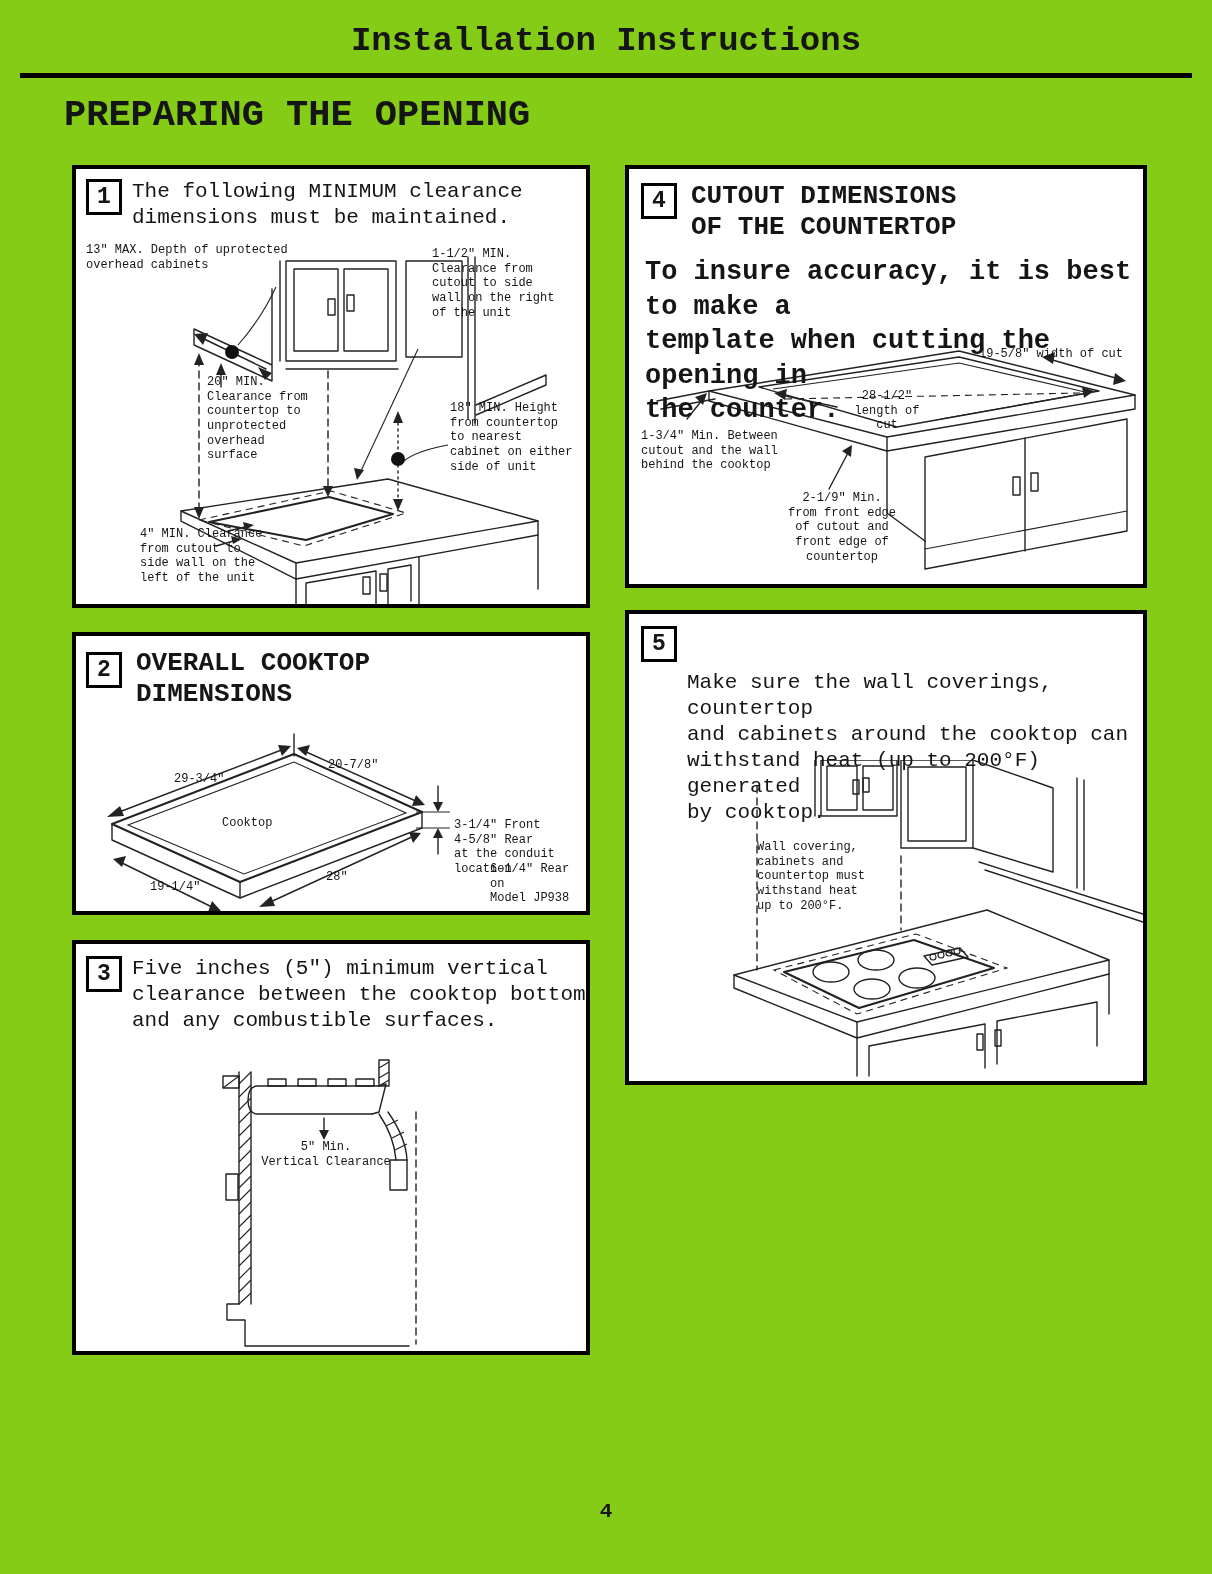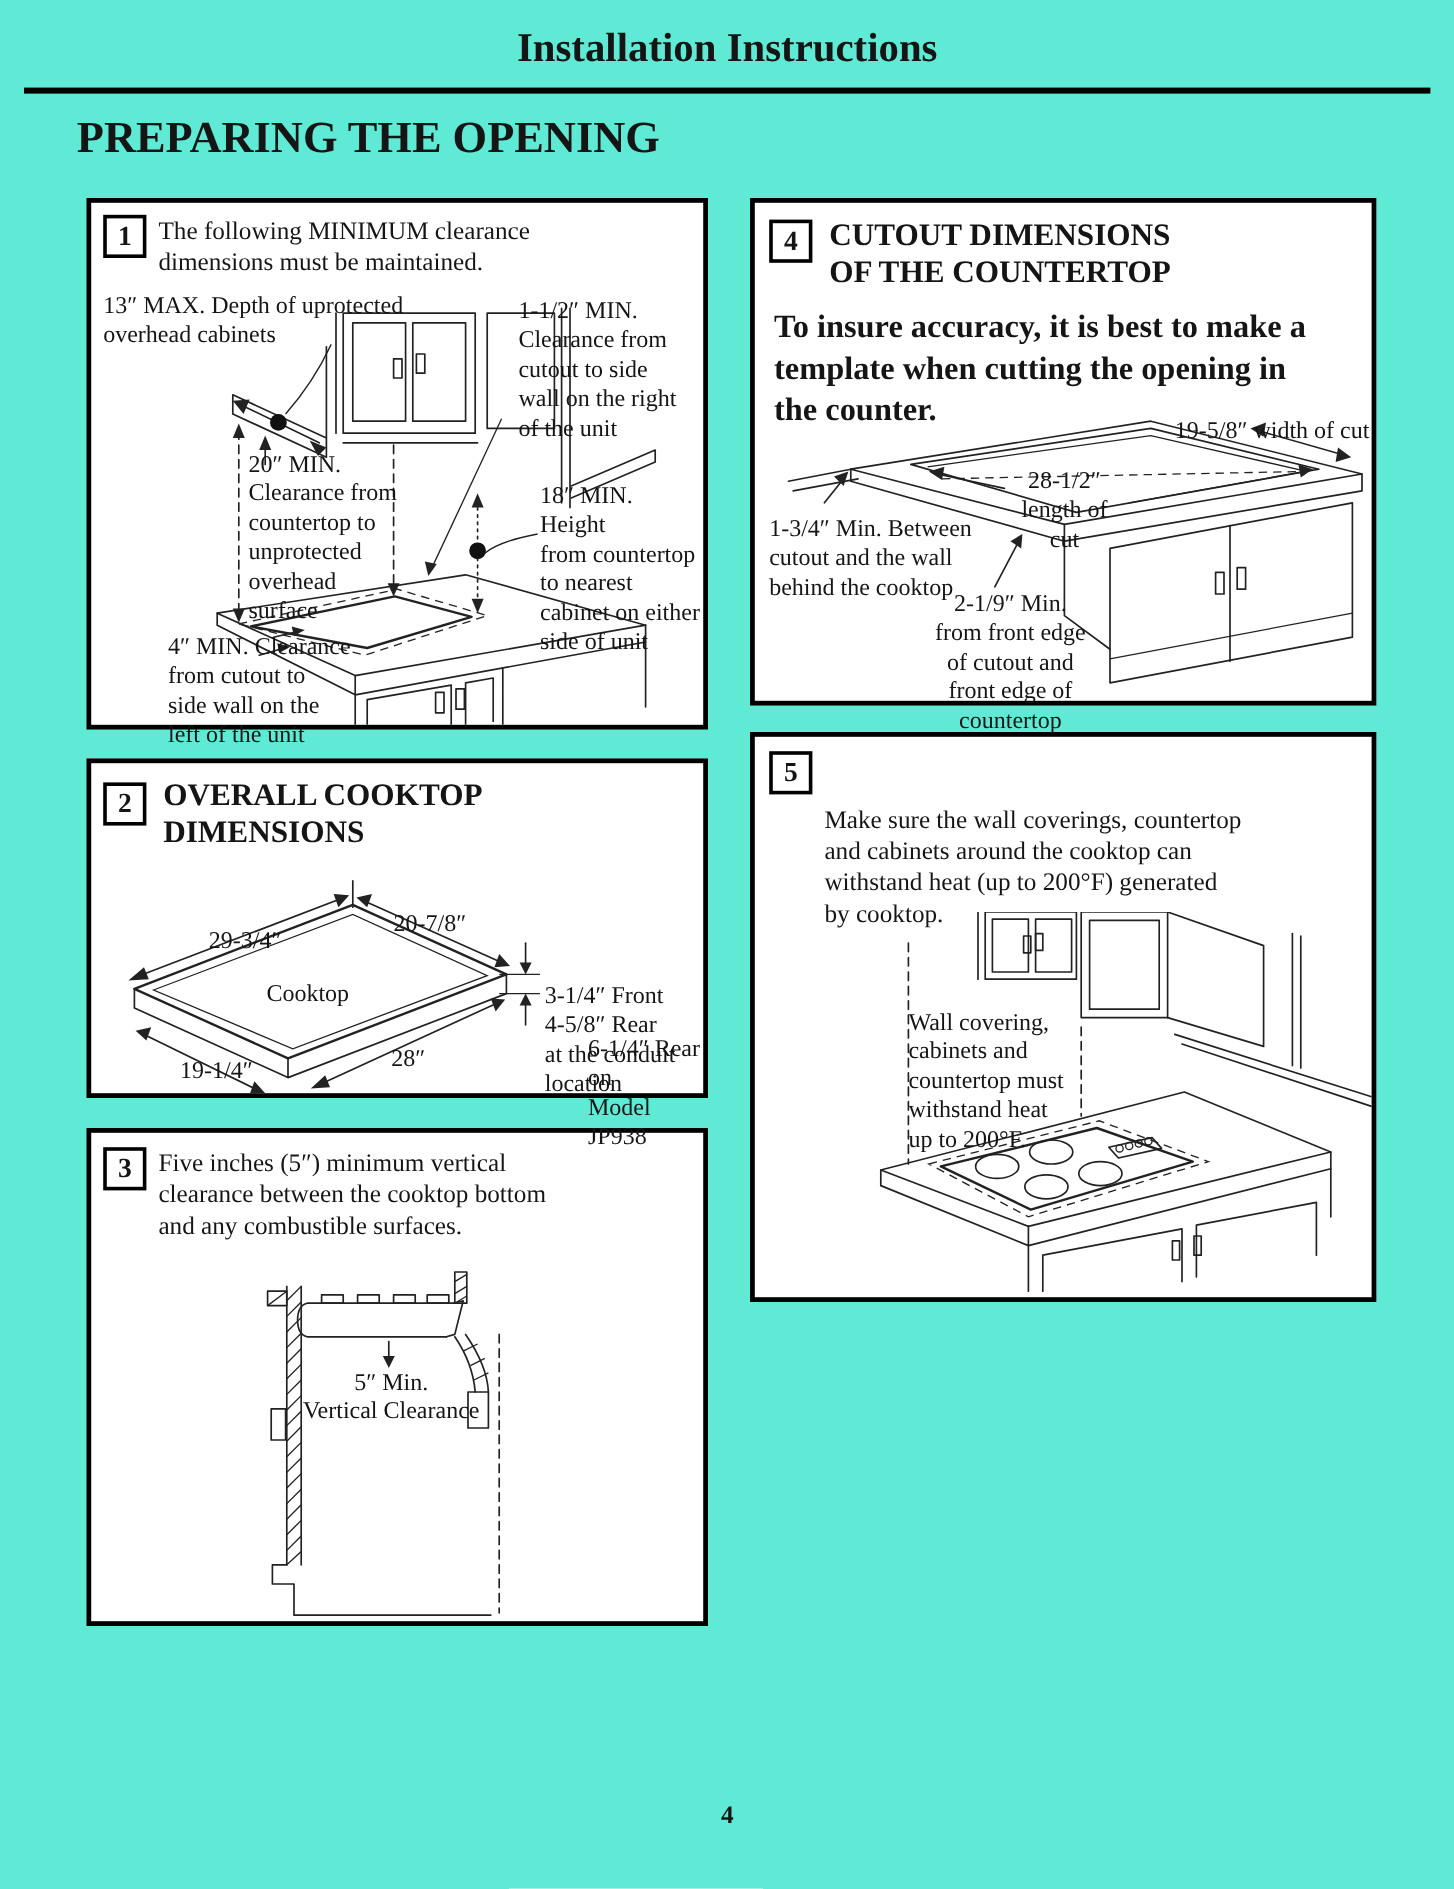--- a/index.html
+++ b/index.html
@@ -1,29 +1,29 @@
 <!DOCTYPE html>
 <html><head>
 <meta charset="utf-8">
 <style>
   html,body{margin:0;padding:0;background:#fff;}
-  .page{position:relative;width:1212px;height:1574px;background:#5eead4;
-        font-family:Liberation Serif, serif;color:#151515;overflow:hidden;}
+  .page{position:relative;width:1212px;height:1574px;background:#84cc16;
+        font-family:Liberation Mono, monospace;color:#151515;overflow:hidden;}
   .hdr-title{position:absolute;top:22px;left:0;width:100%;text-align:center;
         font-size:34px;font-weight:bold;letter-spacing:0;}
   .hdr-rule{position:absolute;top:73px;left:20px;width:1172px;height:5px;background:#000;}
   .page-heading{position:absolute;top:94px;left:64px;font-size:37px;font-weight:bold;}
   .box{position:absolute;border:4px solid #000;background:#fff;box-sizing:border-box;}
   .numbox{position:absolute;width:30px;height:30px;border:3px solid #000;
         display:flex;align-items:center;justify-content:center;
         font-weight:bold;font-size:23px;z-index:3;background:#fff;}
   .stext{position:absolute;font-size:21px;line-height:1.24;white-space:pre-line;z-index:3;}
   .stitle{position:absolute;font-size:26px;font-weight:bold;line-height:1.18;white-space:pre-line;z-index:3;}
   .sintro{position:absolute;font-size:27px;font-weight:bold;line-height:1.28;white-space:pre-line;z-index:3;}
-  .dlabel{position:absolute;font-size:20px;line-height:1.22;white-space:pre-line;z-index:3;}
+  .dlabel{position:absolute;font-size:12px;line-height:1.22;white-space:pre-line;z-index:3;}
   .center{text-align:center;}
   svg.diagram{position:absolute;z-index:1;}
   .stroke{stroke:#222;fill:none;stroke-width:1.4;stroke-linecap:round;stroke-linejoin:round;}
   .stroke2{stroke:#222;fill:none;stroke-width:2;stroke-linecap:round;stroke-linejoin:round;}
   .thin{stroke:#222;fill:none;stroke-width:1.1;}
   .ah{fill:#222;stroke:none;}
   .dot{fill:#111;stroke:none;}
   .dash{stroke-dasharray:7,5;}
   .dot-line{stroke-dasharray:2,4;}
   .page-num{position:absolute;top:1500px;left:0;width:100%;text-align:center;

